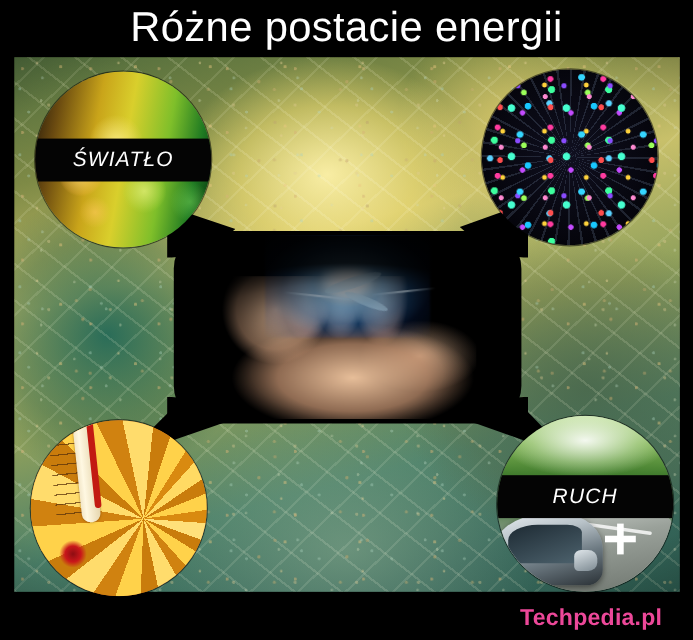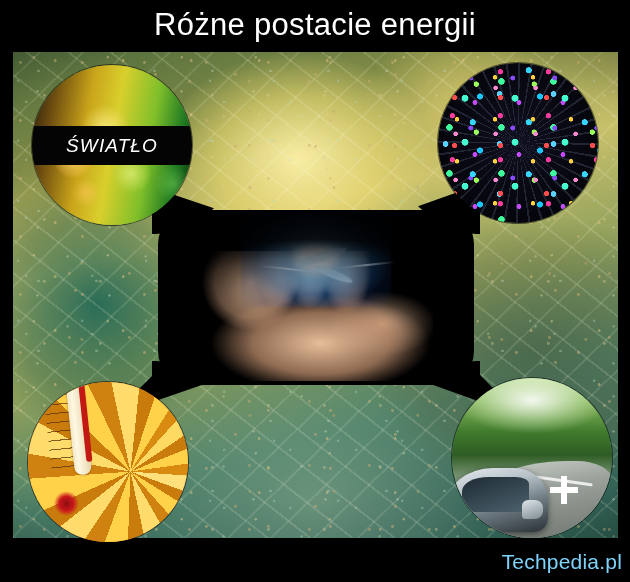--- a/index.html
+++ b/index.html
@@ -3,21 +3,21 @@
 <meta charset="utf-8">
 <style>
   html,body{margin:0;padding:0;background:#000;}
   body{width:630px;height:582px;overflow:hidden;
        font-family:"Liberation Sans","DejaVu Sans",sans-serif;}
   #stage{position:relative;width:630px;height:582px;background:#000;overflow:hidden;}
 
   
   #title{position:absolute;left:0;top:0;width:630px;height:50px;
          display:flex;align-items:center;justify-content:center;
-         color:#fff;font-size:31px;font-weight:400;letter-spacing:.3px;
+         color:#fff;font-size:38px;font-weight:400;letter-spacing:.3px;
          background:#000;z-index:40;}
 
   
   #bgpanel{position:absolute;left:13px;top:52px;width:605px;height:486px;overflow:hidden;
            background:
              radial-gradient(ellipse 190px 150px at 47% 22%, rgba(255,243,170,.92) 0%, rgba(246,226,120,.55) 42%, rgba(190,200,90,0) 72%),
              radial-gradient(ellipse 150px 130px at 75% 12%, rgba(226,206,110,.75) 0%, rgba(180,170,80,0) 70%),
              radial-gradient(ellipse 170px 160px at 14% 52%, rgba(18,96,86,.85) 0%, rgba(20,85,70,.35) 55%, rgba(30,90,70,0) 80%),
              radial-gradient(ellipse 210px 170px at 86% 62%, rgba(70,96,70,.72) 0%, rgba(96,104,66,.3) 58%, rgba(96,104,66,0) 82%),
              radial-gradient(ellipse 260px 180px at 50% 92%, rgba(150,180,150,.5) 0%, rgba(120,150,130,0) 70%),
@@ -167,21 +167,21 @@
       background:linear-gradient(160deg,#1d2a33,#4d626d);border-radius:40% 20% 8% 6%;}
   #n-motion .mirror{position:absolute;left:44%;top:76%;width:13%;height:12%;
       background:linear-gradient(160deg,#dfe6ea,#7d8a92);border-radius:30% 40% 40% 20%;}
   #n-motion .band{top:54px;}
   .plus{position:absolute;left:70%;top:70%;width:28px;height:28px;transform:translate(-50%,-50%);z-index:4;}
   .plus:before,.plus:after{content:"";position:absolute;background:#fff;}
   .plus:before{left:11px;top:0;width:6px;height:28px;}
   .plus:after{left:0;top:11px;width:28px;height:6px;}
 
   
-  #wm{position:absolute;right:8px;bottom:8px;color:#7dd3fc;font-size:21px;z-index:50;letter-spacing:.2px;}
+  #wm{position:absolute;right:28px;bottom:8px;color:#ec4899;font-size:21px;z-index:50;letter-spacing:.2px;font-weight:bold;}
 </style>
 </head>
 <body>
 
 <div id="stage">
 
   <div id="title">Różne postacie energii</div>
 
   <div id="bgpanel">
     <div class="tex hatch"></div>
@@ -236,16 +236,19 @@
   </div>
 
   <div class="node" id="n-motion">
     <div class="art"></div>
     <div class="road"></div>
     <div class="roadline"></div>
     <div class="car"></div>
     <div class="glass"></div>
     <div class="mirror"></div>
     <div class="plus"></div>
+    <div class="band">
+      <span>RUCH</span>
+    </div>
   </div>
 
   <div id="wm">Techpedia.pl</div>
 </div>
 
 </body></html>

